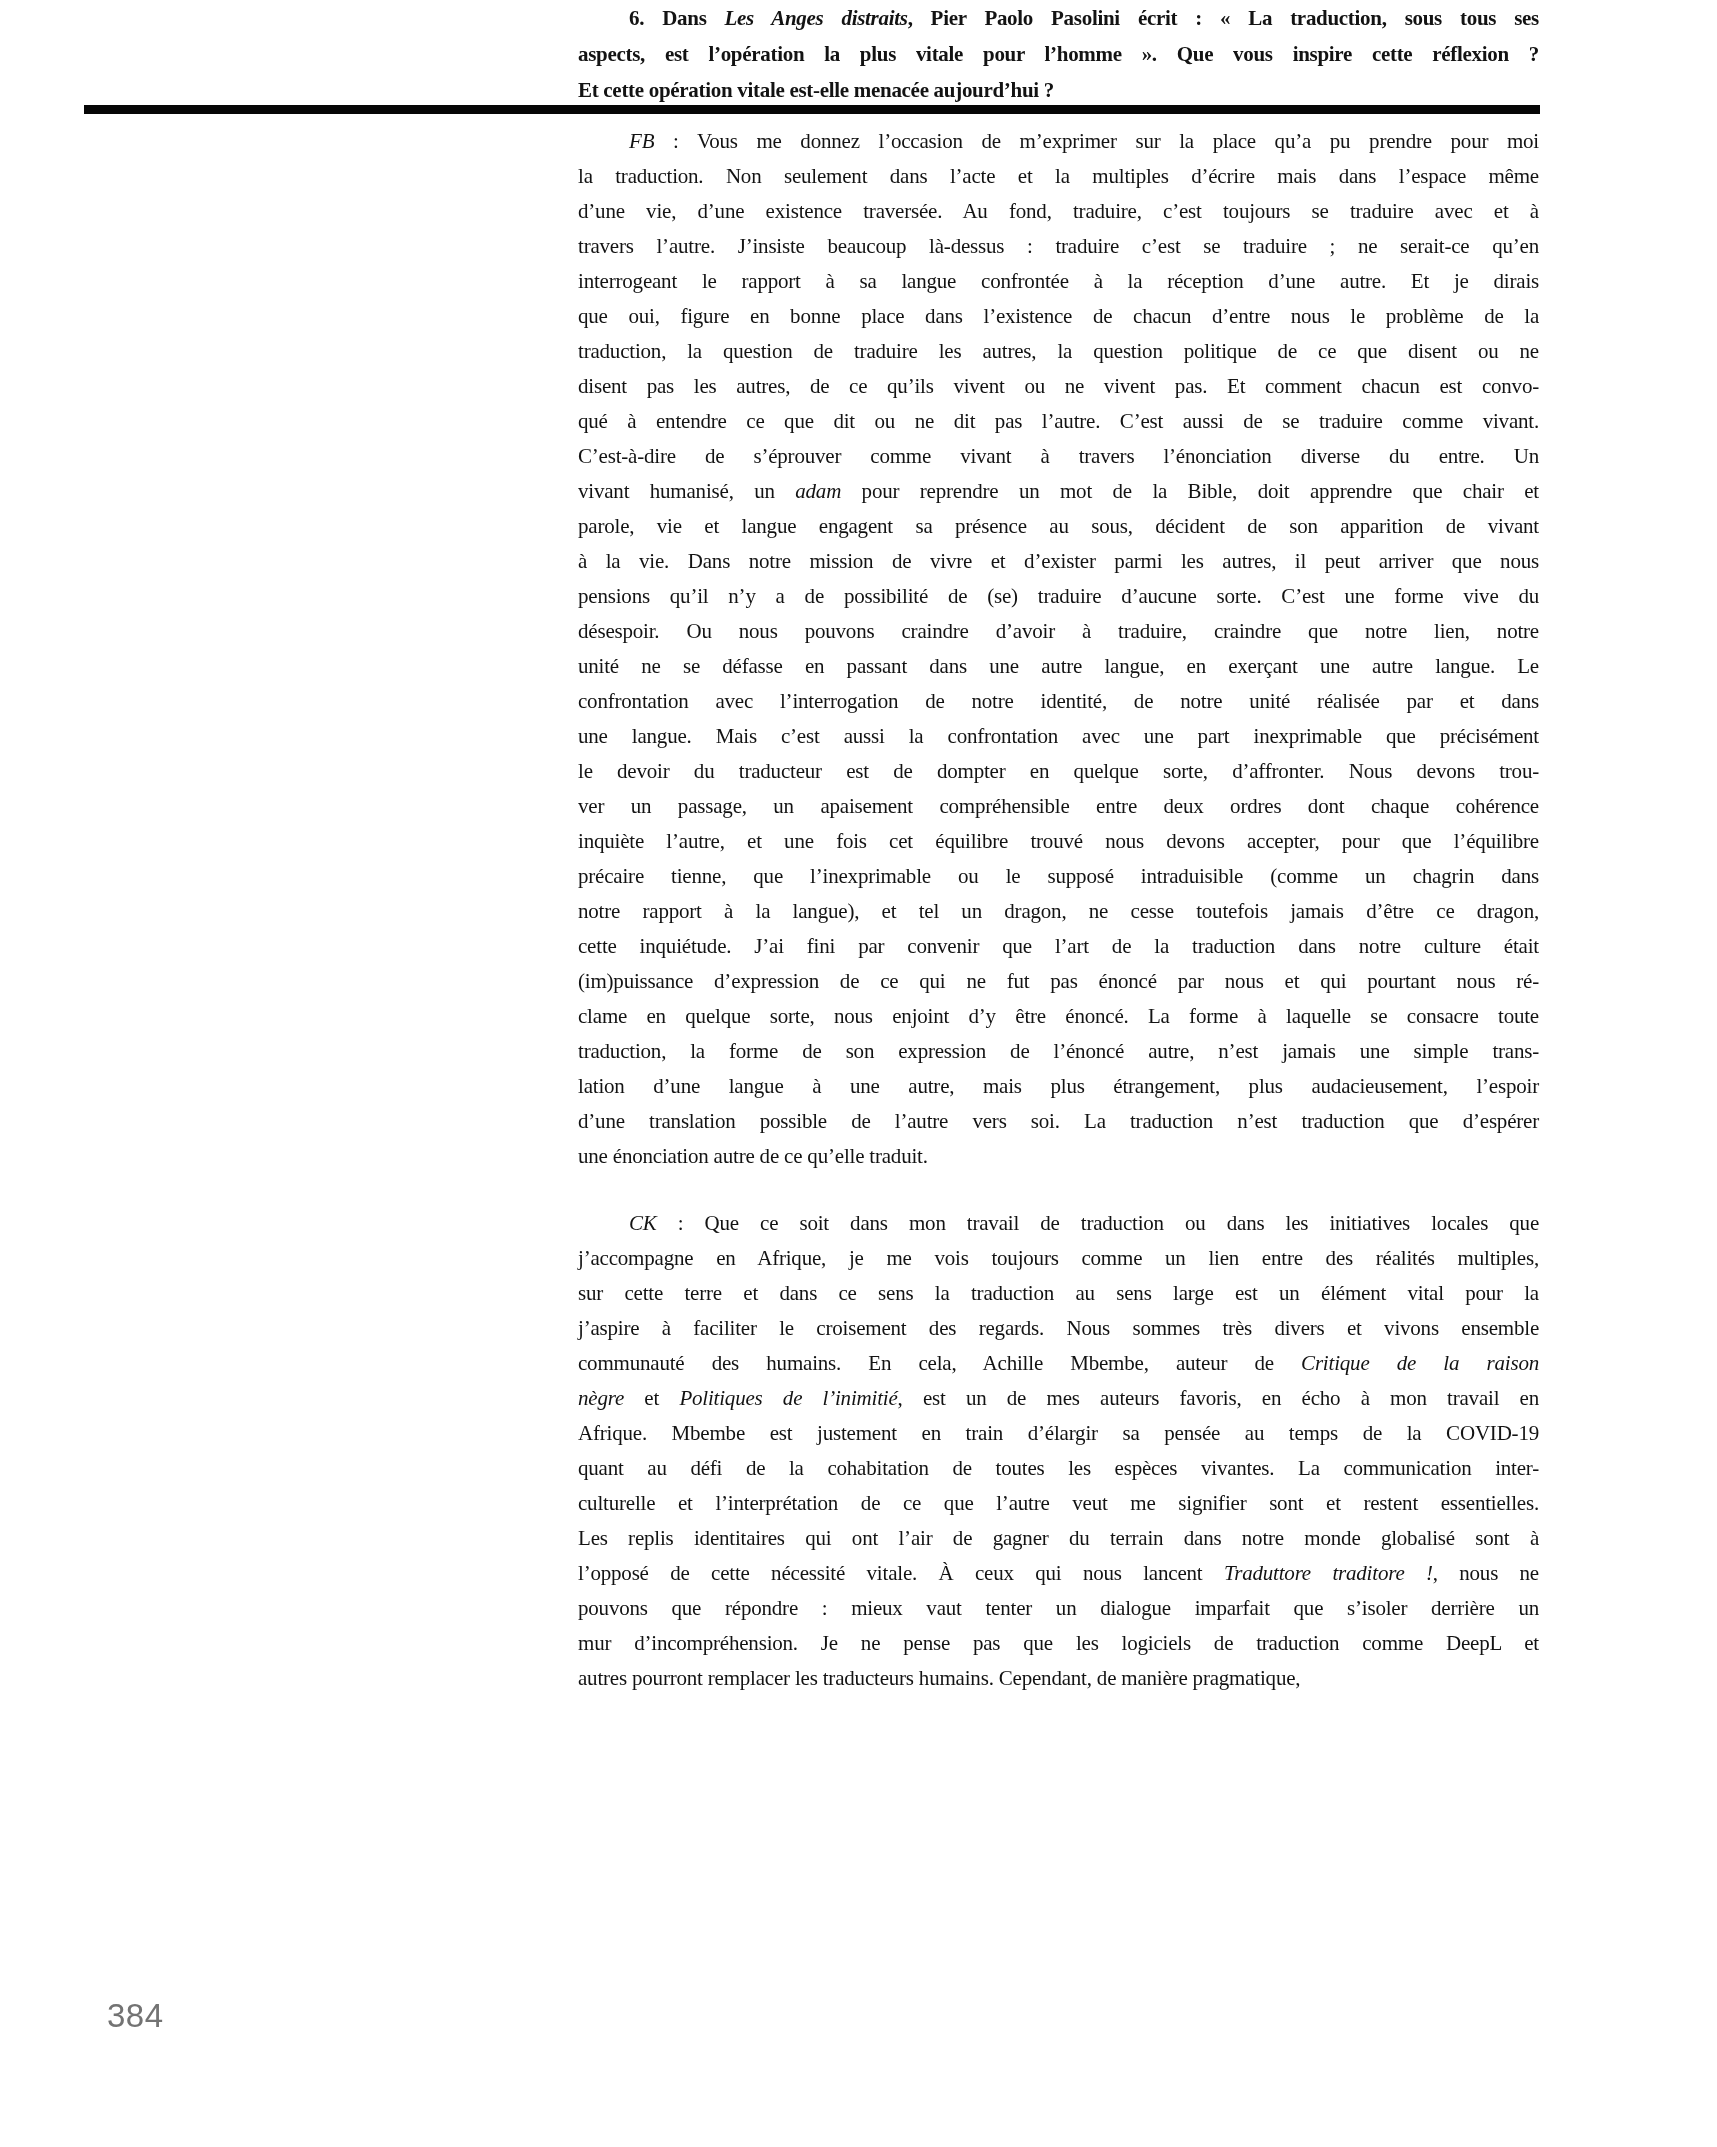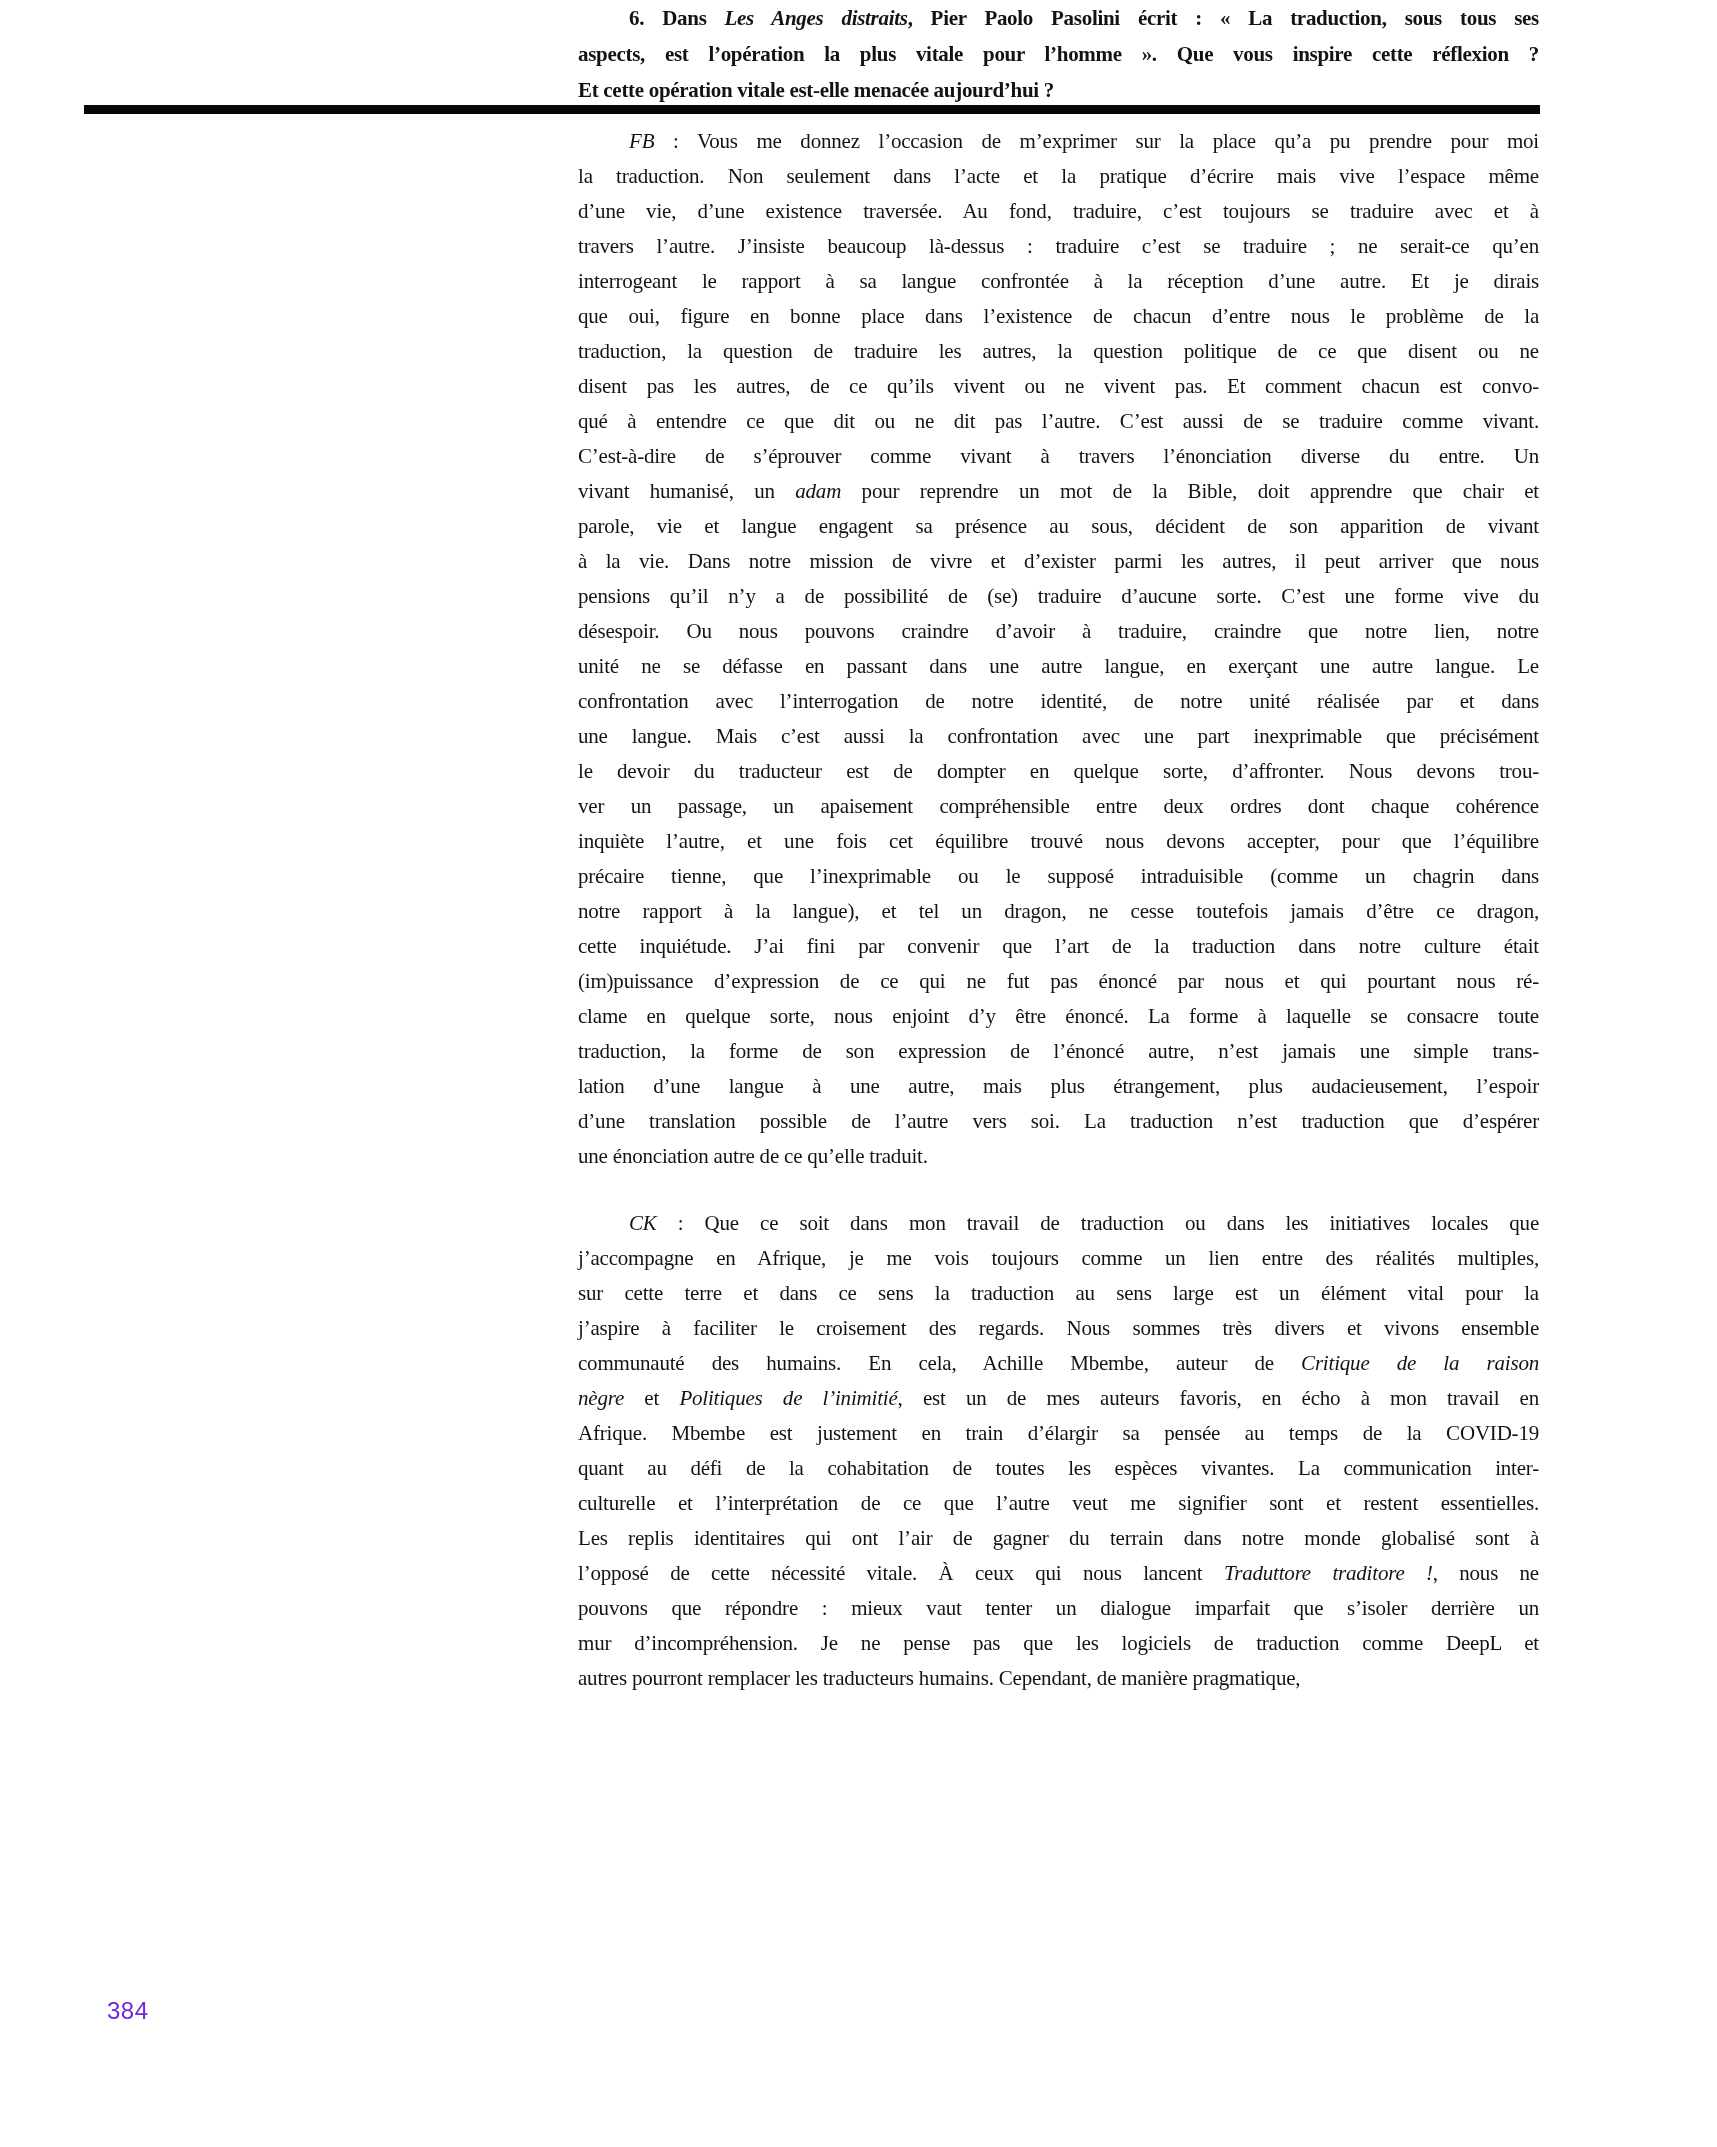--- a/index.html
+++ b/index.html
@@ -39,40 +39,40 @@
     text-align: justify;
     text-align-last: justify;
     white-space: normal;
   }
   .line.last { text-align-last: left; }
   .line.first { text-indent: 51px; }
   .page-number {
     position: absolute;
     left: 107px; top: 1997px;
     font-family: "Liberation Sans", "DejaVu Sans", sans-serif;
-    font-size: 24px;
-    color: #6d28d9;
+    font-size: 33px;
+    color: #737373;
     letter-spacing: 0.5px;
   }
 </style>
 </head>
 <body>
 
 <div class="top-rule"></div>
 
 <main class="text-column">
   <section class="question">
       <div class="line first">6. Dans <i>Les Anges distraits</i>, Pier Paolo Pasolini écrit : « La traduction, sous tous ses</div>
       <div class="line">aspects, est l’opération la plus vitale pour l’homme ». Que vous inspire cette réflexion ?</div>
       <div class="line last">Et cette opération vitale est-elle menacée aujourd’hui ?</div>
     </section>
 
   <section class="answer fb">
       <div class="line first"><i>FB</i> : Vous me donnez l’occasion de m’exprimer sur la place qu’a pu prendre pour moi</div>
-      <div class="line">la traduction. Non seulement dans l’acte et la pratique d’écrire mais vive l’espace même</div>
+      <div class="line">la traduction. Non seulement dans l’acte et la multiples d’écrire mais dans l’espace même</div>
       <div class="line">d’une vie, d’une existence traversée. Au fond, traduire, c’est toujours se traduire avec et à</div>
       <div class="line">travers l’autre. J’insiste beaucoup là-dessus : traduire c’est se traduire ; ne serait-ce qu’en</div>
       <div class="line">interrogeant le rapport à sa langue confrontée à la réception d’une autre. Et je dirais</div>
       <div class="line">que oui, figure en bonne place dans l’existence de chacun d’entre nous le problème de la</div>
       <div class="line">traduction, la question de traduire les autres, la question politique de ce que disent ou ne</div>
       <div class="line">disent pas les autres, de ce qu’ils vivent ou ne vivent pas. Et comment chacun est convo-</div>
       <div class="line">qué à entendre ce que dit ou ne dit pas l’autre. C’est aussi de se traduire comme vivant.</div>
       <div class="line">C’est-à-dire de s’éprouver comme vivant à travers l’énonciation diverse du entre. Un</div>
       <div class="line">vivant humanisé, un <i>adam</i> pour reprendre un mot de la Bible, doit apprendre que chair et</div>
       <div class="line">parole, vie et langue engagent sa présence au sous, décident de son apparition de vivant</div>

